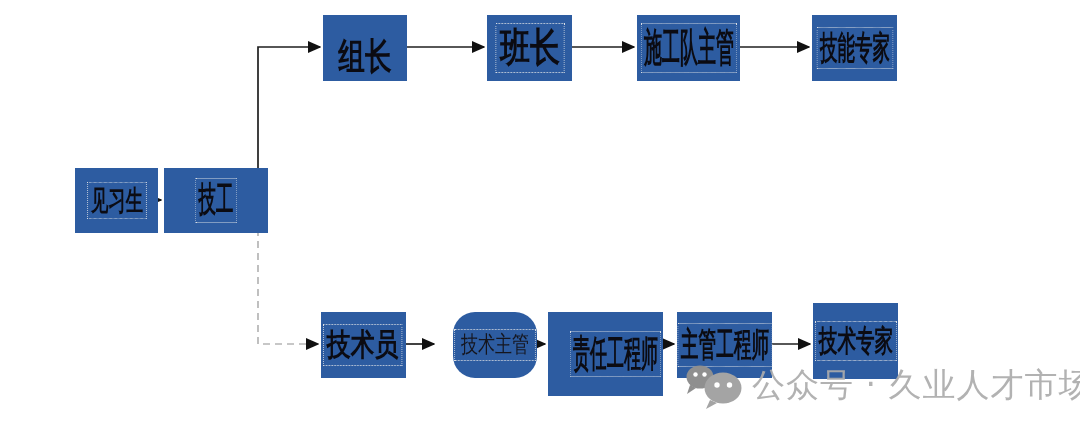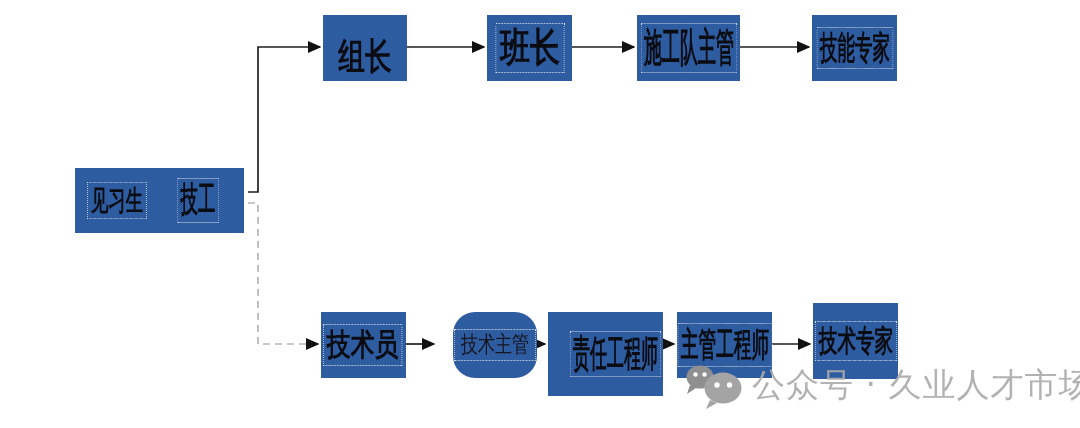--- a/index.html
+++ b/index.html
@@ -15,21 +15,21 @@
   .label{
     font-family:"Liberation Serif","DejaVu Serif",serif;
     font-weight:bold;color:#0b0b12;white-space:nowrap;line-height:1.05;
     border:1px dotted rgba(235,235,235,0.9);
     padding:3px 5px;
     transform:scaleX(var(--sx,1));
   }
   .no-dotted .label{border-color:transparent;}
   
   .n0{left:47px;top:168px;width:83px;height:65px;margin-left:28px;}  .n0 .label{font-size:28px;--sx:0.62;}
-  .n1{left:152px;top:168px;width:92px;height:65px;} .n1 .label{font-size:35px;--sx:0.50;}
+  .n1{left:164px;top:168px;width:104px;height:65px;} .n1 .label{font-size:35px;--sx:0.50;}
   .n2{left:323px;top:15px;width:84px;height:66px;align-items:flex-end;}  .n2 .label{font-size:37px;--sx:0.72;}
   .n3{left:487px;top:15px;width:85px;height:66px;}  .n3 .label{font-size:40px;--sx:0.75;}
   .n4{left:637px;top:15px;width:103px;height:66px;} .n4 .label{font-size:40px;--sx:0.45;}
   .n5{left:812px;top:15px;width:85px;height:66px;align-items:center;}  .n5 .label{font-size:33px;--sx:0.53;}
   .n6{left:321px;top:312px;width:85px;height:66px;justify-content:flex-start;}
   .n6 .label{font-size:31px;--sx:0.77;transform-origin:left center;width:136px;box-sizing:border-box;text-align:left;margin-left:2px;padding:4px;}
   .n7{left:453px;top:312px;width:84px;height:66px;border-radius:22px;} .n7 .label{font-size:23px;--sx:0.74;font-weight:500;color:#15151d;padding:3px 8px;}
   .n8{left:548px;top:312px;width:95px;height:84px;padding-left:20px;} .n8 .label{font-size:37px;--sx:0.46;}
   .n9{left:677px;top:312px;width:95px;height:66px;} .n9 .label{font-size:34px;--sx:0.52;}
   .n10{left:813px;top:303px;width:85px;height:76px;}.n10 .label{font-size:30px;--sx:0.62;}

